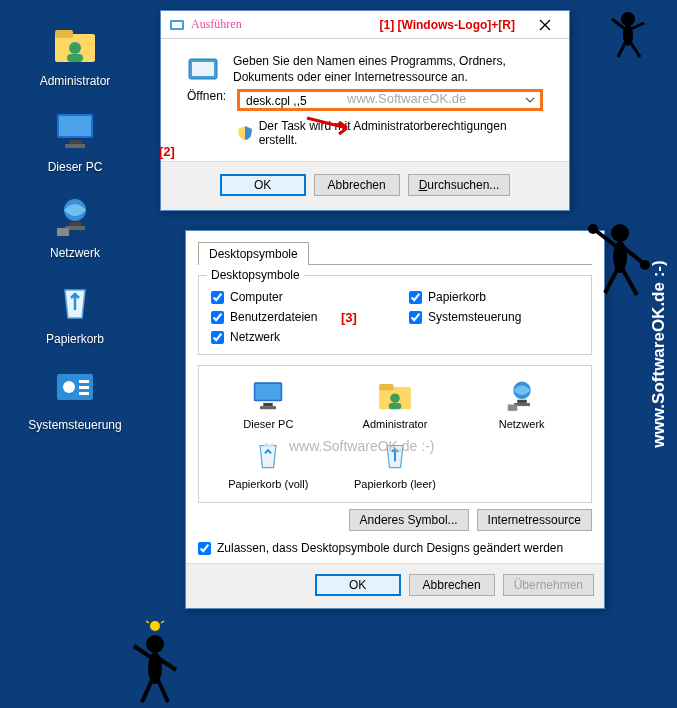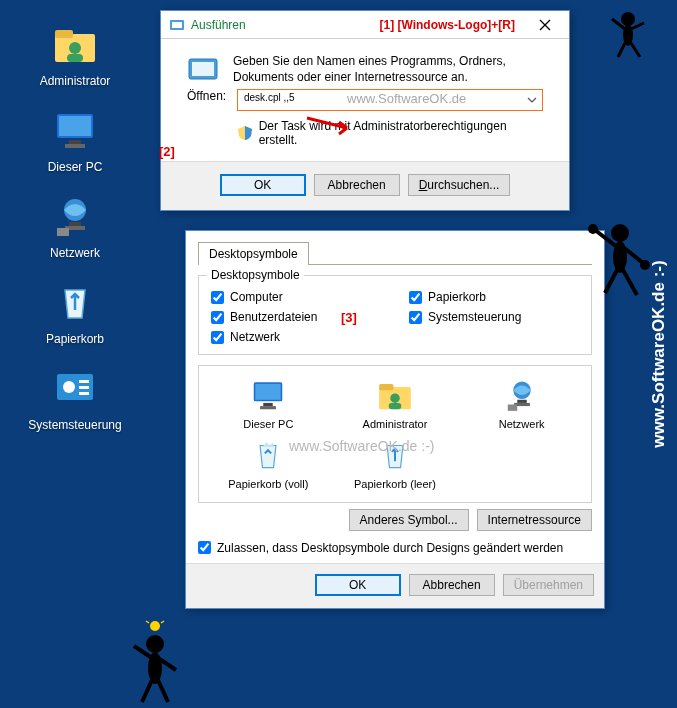--- a/index.html
+++ b/index.html
@@ -8,33 +8,33 @@
 
 .desktop-icons { position: absolute; left: 20px; top: 20px; width: 110px; }
 .di { display: flex; flex-direction: column; align-items: center; margin-bottom: 18px; color: #fff; font-size: 12px; text-align: center; cursor: pointer; }
 .di .ico { width: 48px; height: 48px; margin-bottom: 6px; display: flex; align-items: center; justify-content: center; }
 .di .lbl { text-shadow: 0 1px 2px rgba(0,0,0,.5); }
 
 
 .dlg { position: absolute; background: #fff; border: 1px solid #5a8ac6; box-shadow: 2px 2px 8px rgba(0,0,0,.3); font-size: 12px; }
 .dlg .titlebar { display: flex; align-items: center; height: 28px; padding: 0 4px 0 8px; background: #fff; border-bottom: 1px solid #d0d0d0; }
 .dlg .titlebar .ticon { width: 16px; height: 16px; margin-right: 6px; }
-.dlg .titlebar .ttext { flex: 1; font-size: 12px; color: #15803d; }
+.dlg .titlebar .ttext { flex: 1; font-size: 12px; color: #ec4899; font-family: Liberation Serif, serif; }
 .dlg .titlebar .tann { font-weight: bold; font-size: 12px; color: #d00; margin-right: 10px; }
 .dlg .titlebar .close { width: 40px; height: 24px; display: flex; align-items: center; justify-content: center; cursor: pointer; }
 
 
 .run { left: 160px; top: 10px; width: 410px; }
 .run .body { padding: 14px 26px 4px; }
 .run .row1 { display: flex; }
 .run .bigicon { width: 36px; height: 36px; margin-right: 10px; flex-shrink: 0; }
 .run .desc { font-size: 12px; color: #000; line-height: 1.35; }
 .run .row2 { display: flex; align-items: flex-start; position: relative; }
 .run .row2 .lbl { width: 50px; font-size: 12px; }
-.run .combo { flex: 1; height: 22px; border: 1px solid #f97316; padding: 2px 22px 2px 6px; font-size: 10px; position: relative; background: #fff; }
+.run .combo { flex: 1; height: 22px; border: 3px solid #f97316; padding: 2px 22px 2px 6px; font-size: 12px; position: relative; background: #fff; }
 .run .combo .chev { position: absolute; right: 4px; top: 50%; transform: translateY(-50%); width: 12px; height: 12px; }
 .run .wm { position: absolute; left: 160px; top: 2px; color: #a8a8a8; font-size: 13px; pointer-events: none; }
 .run .row3 { display: flex; align-items: center; margin-top: 8px; margin-left: 50px; }
 .run .shield { width: 16px; height: 16px; margin-right: 6px; }
 .run .adm { font-size: 12px; }
 .run .row4 { display: flex; justify-content: center; gap: 8px; padding: 12px 8px 14px; background: #f0f0f0; border-top: 1px solid #dcdcdc; margin-top: 10px; position: relative; }
 .run .ann2 { position: absolute; left: -2px; top: -18px; font-weight: bold; color: #d00; font-size: 13px; }
 .run .arrow { position: absolute; left: 140px; top: 105px; width: 50px; height: 20px; }
 
 
@@ -47,21 +47,21 @@
 .set .cks { display: grid; grid-template-columns: 1fr 1fr; gap: 6px 28px; position: relative; }
 .set .ck { display: flex; align-items: center; font-size: 12px; }
 .set .ck input { margin-right: 6px; }
 .set .ann3 { position: absolute; left: 130px; top: 20px; font-weight: bold; color: #d00; font-size: 13px; }
 .set .prev { border: 1px solid #d0d0d0; margin-top: 10px; padding: 10px 6px 6px; position: relative; }
 .set .prev .row { display: flex; justify-content: space-around; margin-bottom: 6px; }
 .set .prev .pi { display: flex; flex-direction: column; align-items: center; font-size: 11px; width: 110px; cursor: pointer; }
 .set .prev .pi .pico { width: 40px; height: 38px; margin-bottom: 4px; display: flex; align-items: center; justify-content: center; }
 .set .wm2 { position: absolute; left: 90px; top: 72px; color: #b8b8b8; font-size: 14px; pointer-events: none; }
 .set .pbtns { display: flex; justify-content: flex-end; gap: 8px; margin-top: 6px; }
-.set .allow { display: flex; align-items: flex-start; font-size: 12px; margin-top: 10px; }
+.set .allow { display: flex; align-items: center; font-size: 12px; margin-top: 10px; }
 .set .allow input { margin-right: 6px; }
 .set .foot { display: flex; justify-content: flex-end; gap: 8px; padding: 10px 10px 12px; background: #f0f0f0; border-top: 1px solid #dcdcdc; margin-top: 6px; }
 
 
 .btn { min-width: 86px; height: 22px; padding: 0 10px; font-size: 12px; background: #e1e1e1; border: 1px solid #adadad; cursor: pointer; }
 .btn.def { border: 2px solid #0078d7; background: #e5f1fb; }
 .btn.dis { color: #a0a0a0; }
 .btn.u::first-letter { text-decoration: underline; }
 
 

